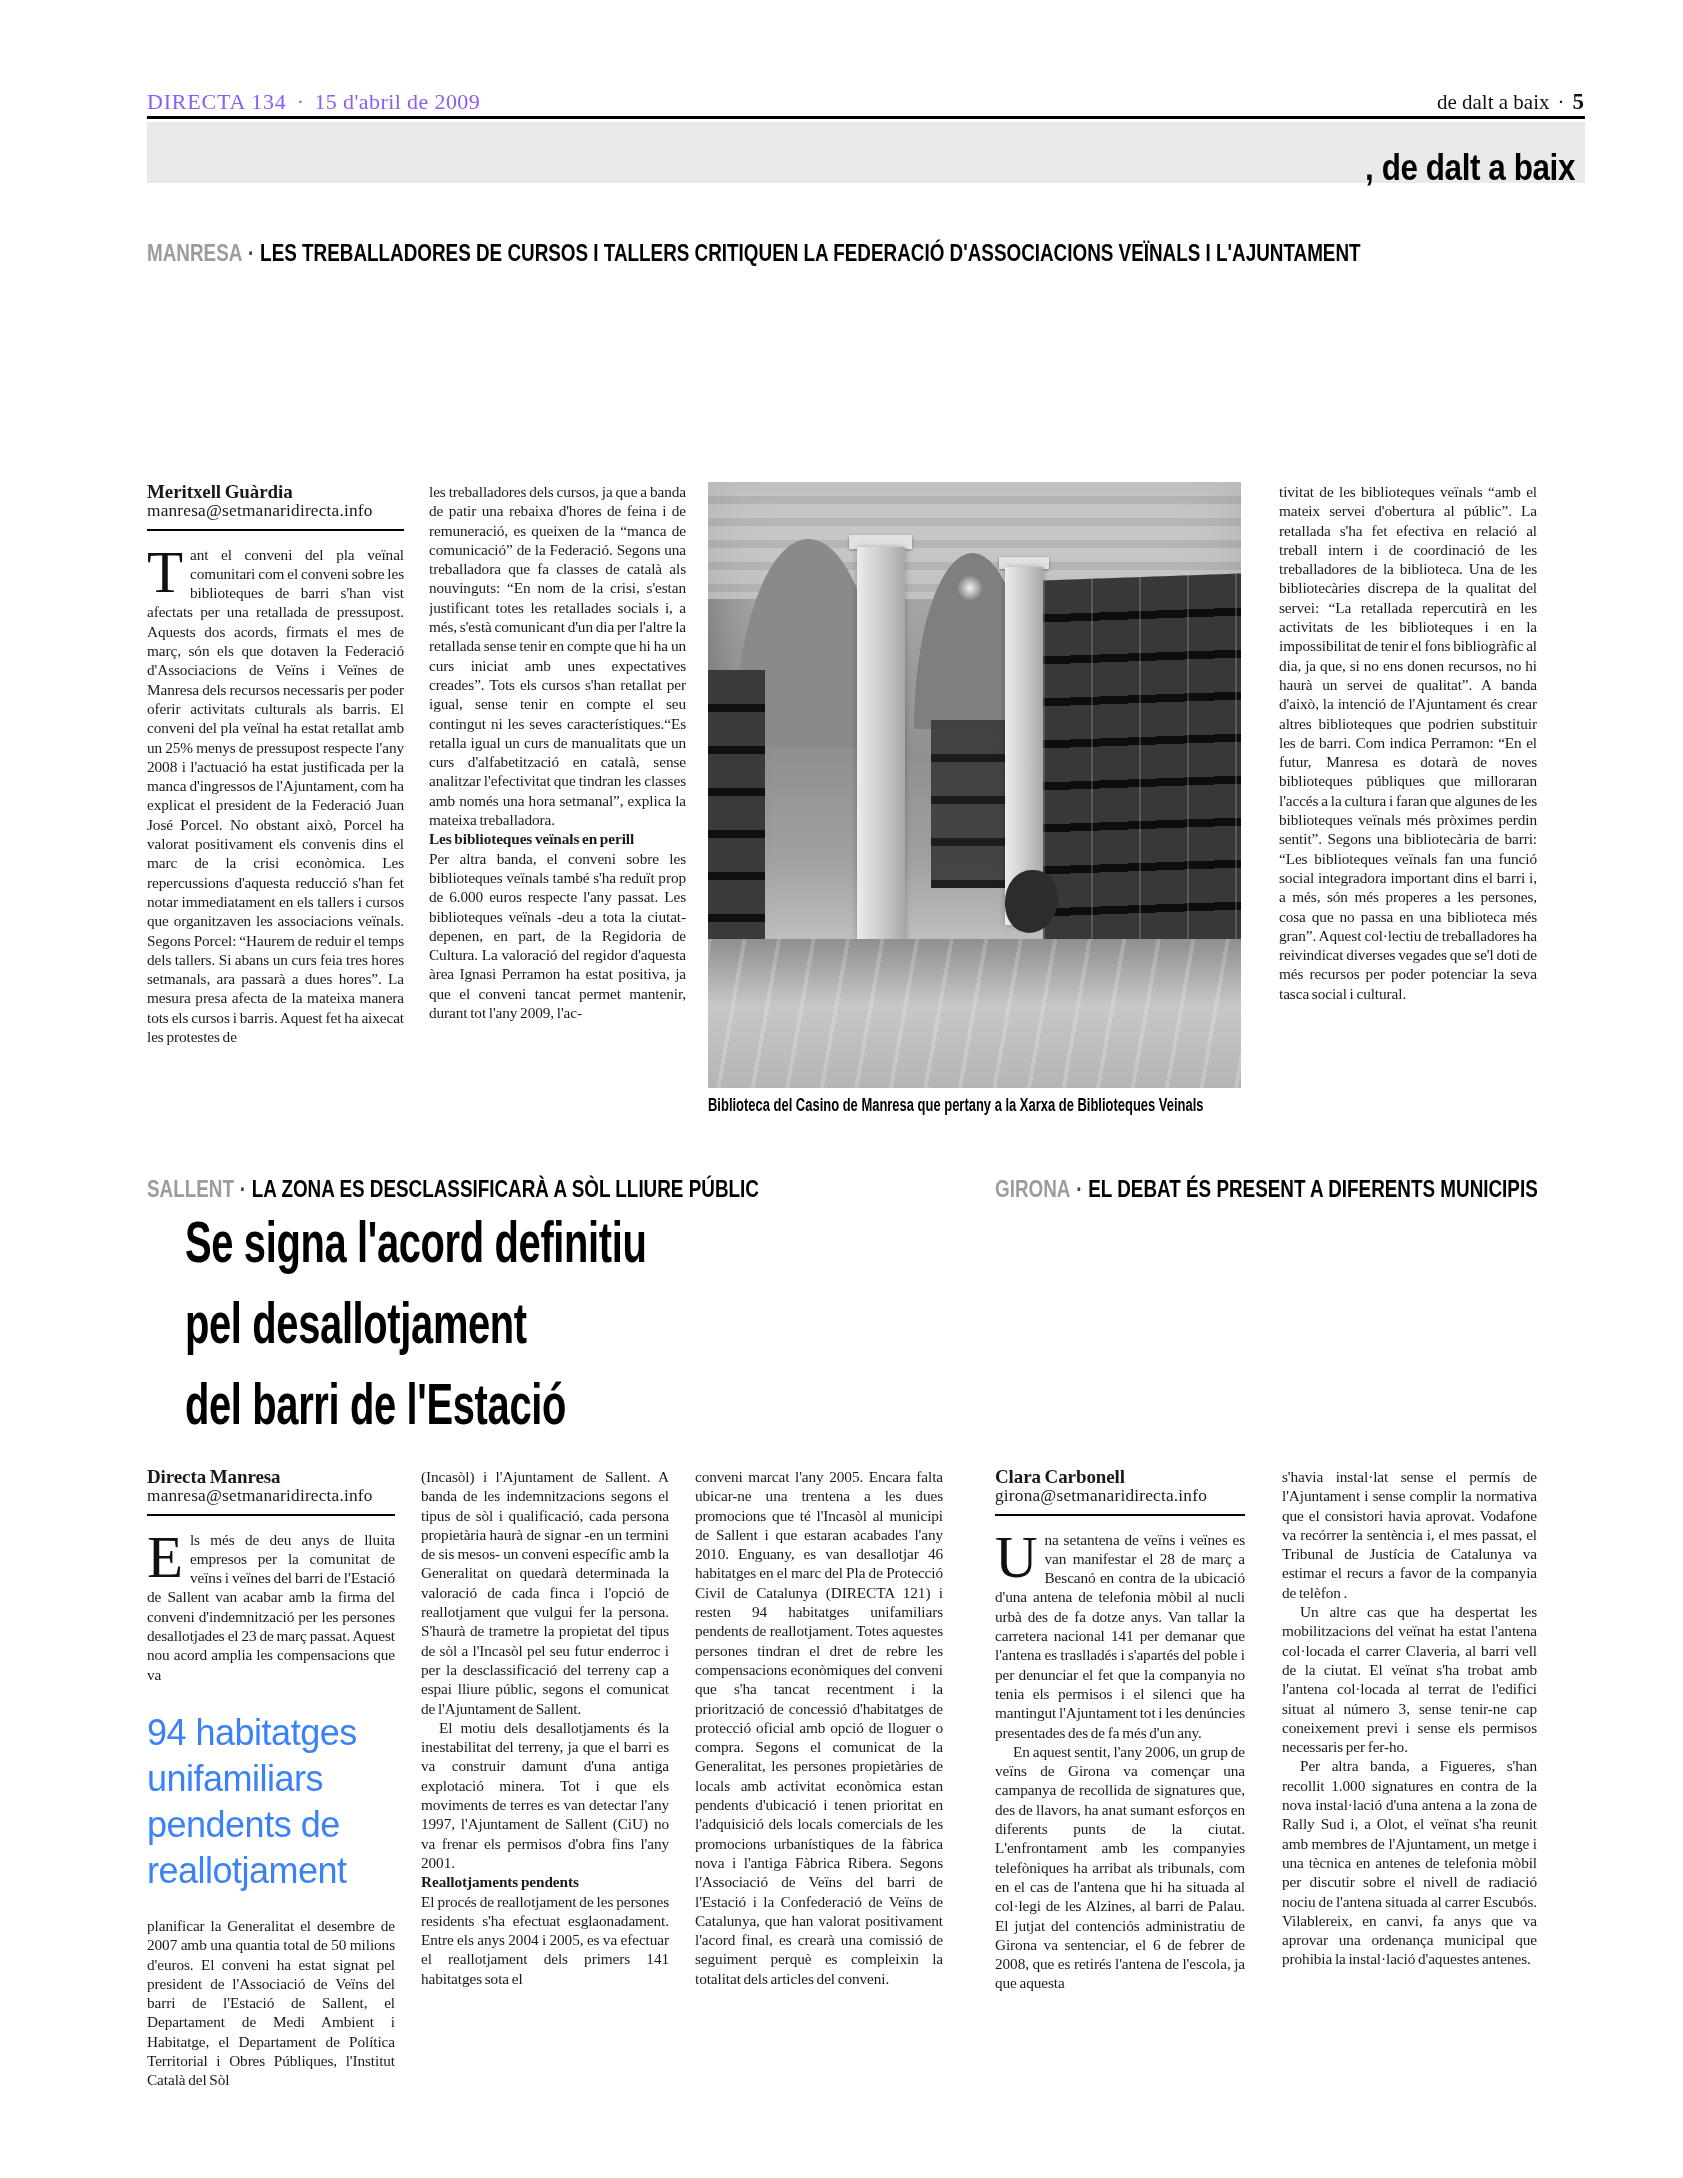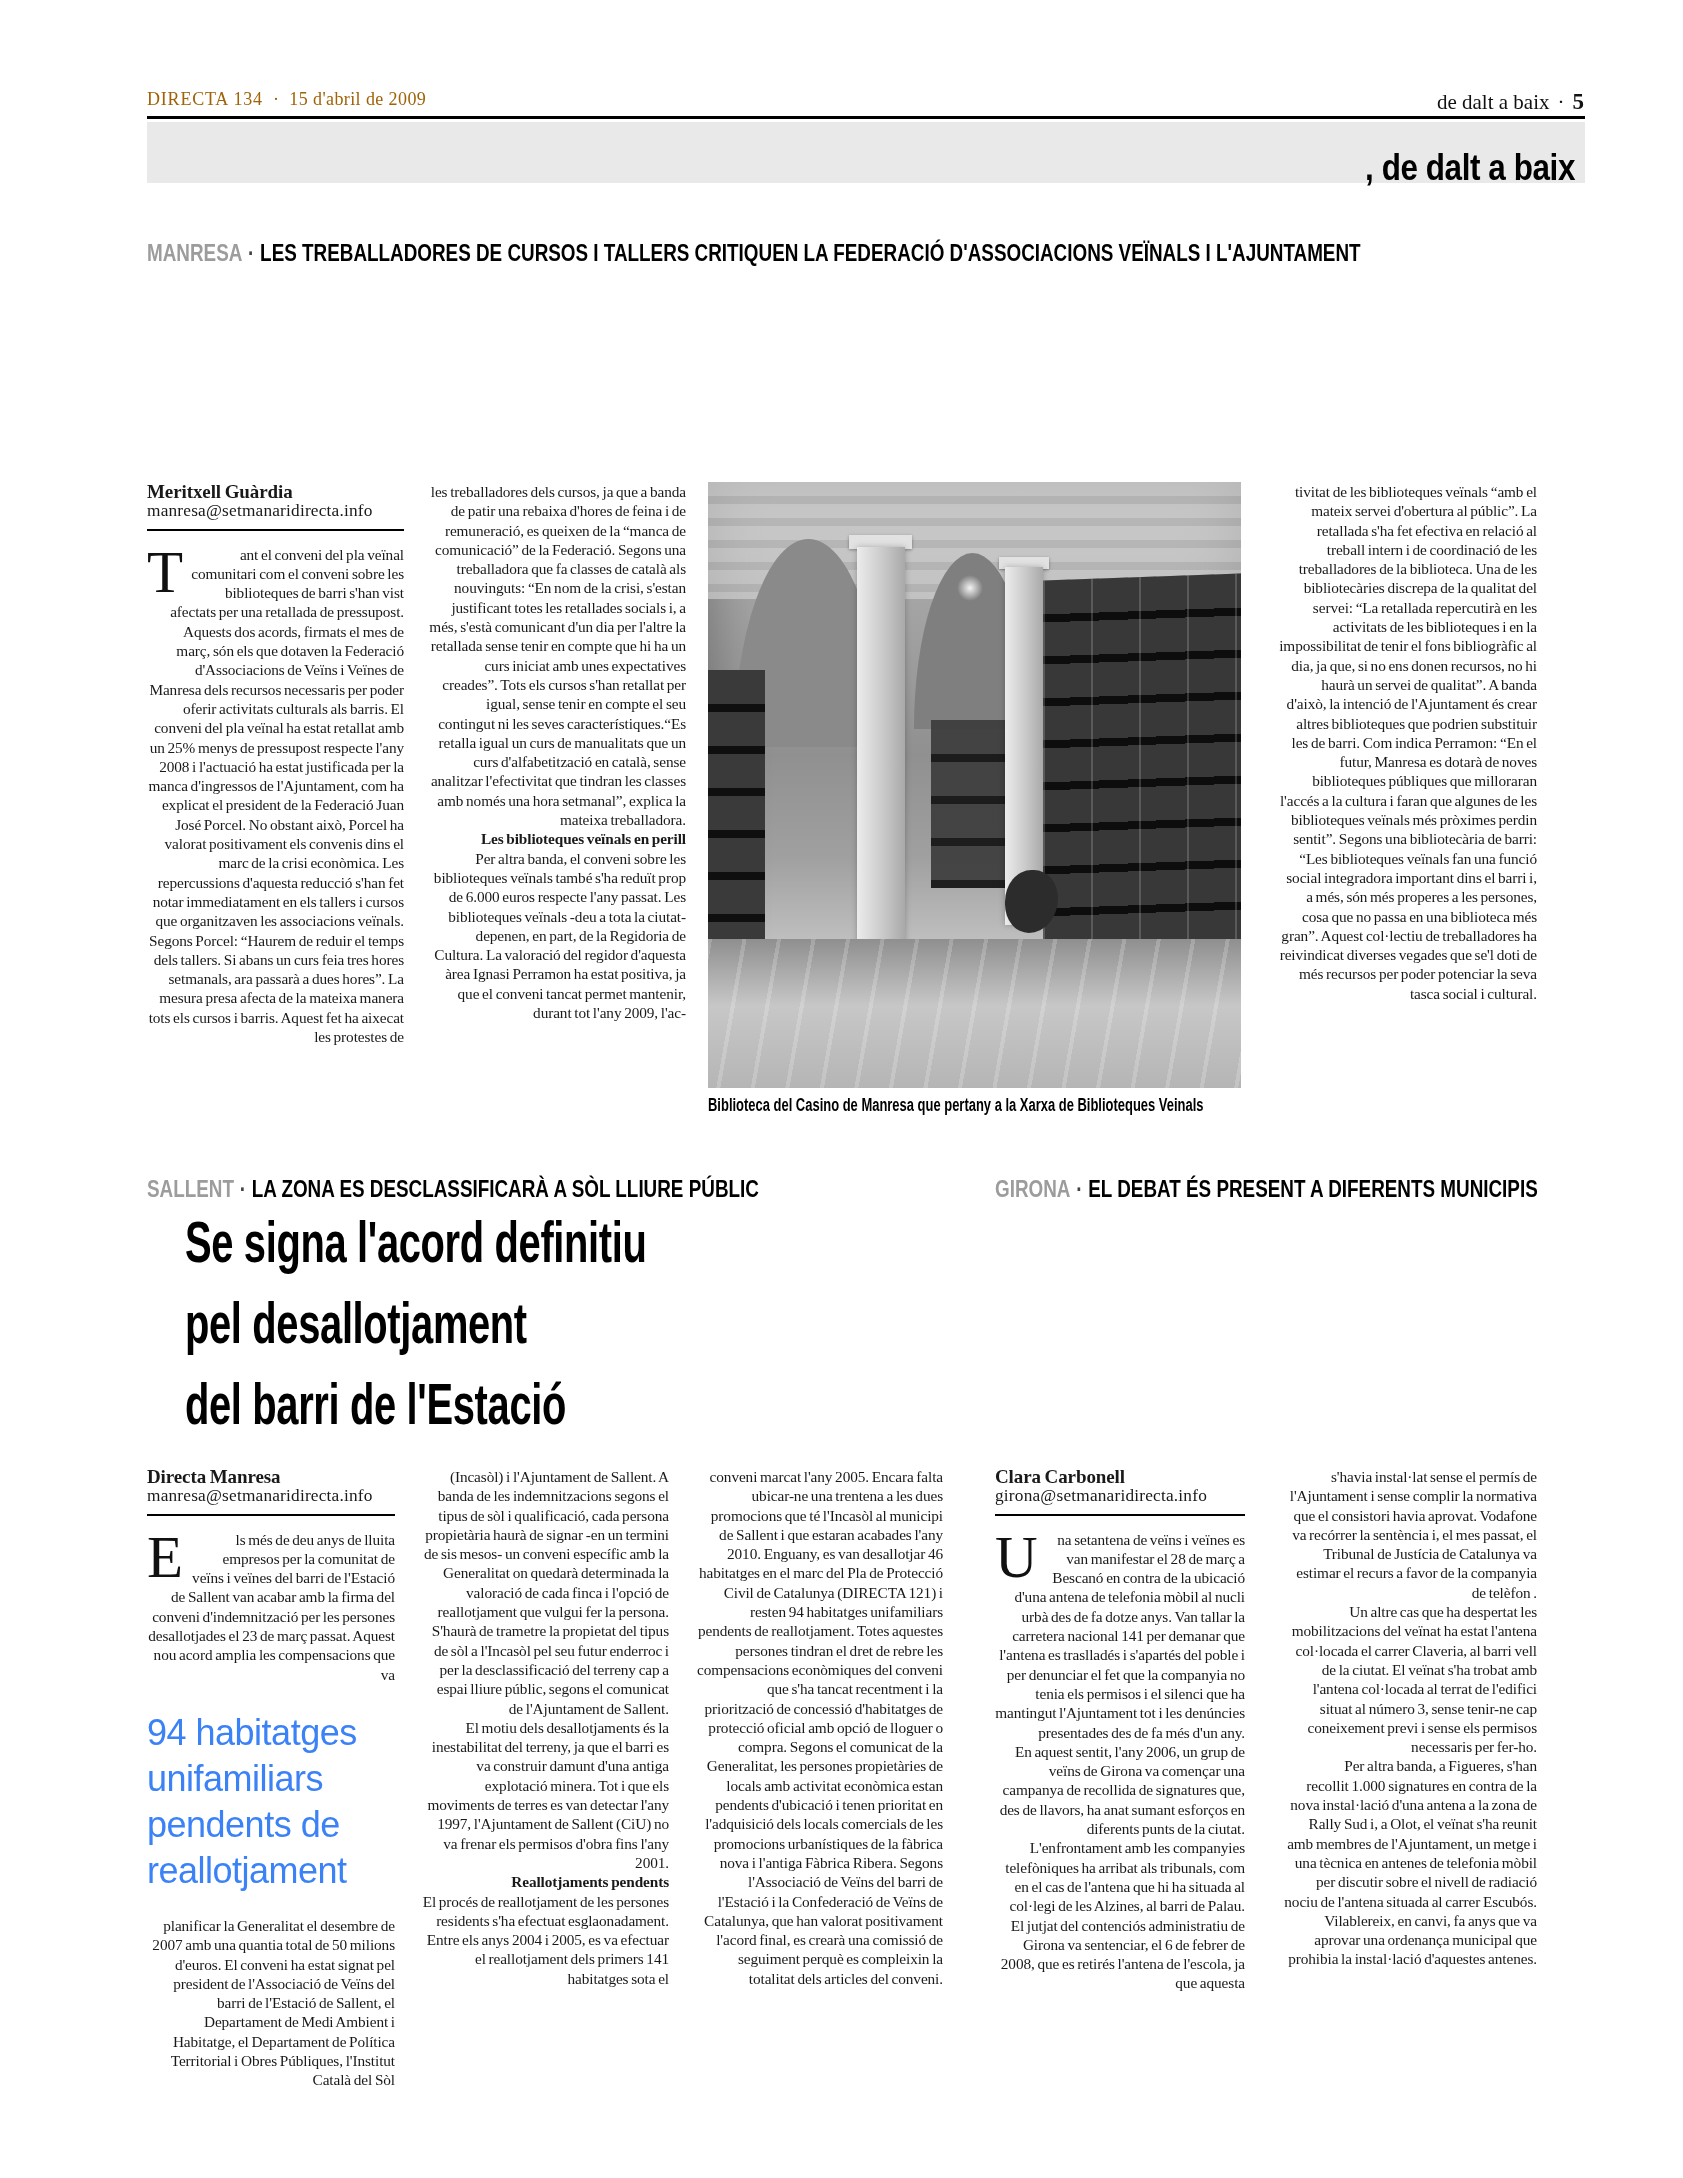--- a/index.html
+++ b/index.html
@@ -1,21 +1,21 @@
 <!DOCTYPE html>
 <html lang="ca"><head>
 <meta charset="utf-8">
 <style>
   html,body { margin:0; padding:0; background:#ffffff; }
   .page {
     position:relative; width:1683px; height:2178px; background:#fff;
     font-family:"Liberation Serif", serif; color:#1a1a1a; overflow:hidden;
   }
   
-  .masthead-left { position:absolute; left:147px; top:89px; font-size:18px; letter-spacing:0.4px; color:#a16207;text-align:center; }
+  .masthead-left { position:absolute; left:147px; top:89px; font-size:22px; letter-spacing:0.4px; color:#8b5cf6;text-align:center; }
   .masthead-left .issue { letter-spacing:0.8px; }
   .masthead-left .msep { margin:0 10px; }
   .masthead-right { position:absolute; right:99px; top:89px; font-size:21px; color:#111; }
   .masthead-right .msep { margin:0 8px; }
   .masthead-right .pgnum { font-weight:700; font-size:23px; }
   .header-rule { position:absolute; left:147px; top:116px; width:1438px; height:3px; background:#000; }
   .band { position:absolute; left:147px; top:122px; width:1438px; height:61px; background:#e9e9e9; }
   .band .banner {
     position:absolute; right:10px; bottom:-6px;
     font-family:"Liberation Sans", sans-serif; font-weight:700; font-size:37px; letter-spacing:-0.5px;
@@ -43,21 +43,21 @@
   .tcol { top:482px; height:669px; }
   .bcol { top:1467px; height:653px; }
   #col-a { left:147px; width:257px; }
   #col-b { left:429px; width:257px; }
   #col-d { left:1279px; width:258px; height:693px; }
   #s-col1 { left:147px; width:248px; }
   #s-col2 { left:421px; width:248px; }
   #s-col3 { left:695px; width:248px; }
   #g-col1 { left:995px; width:250px; }
   #g-col2 { left:1282px; width:255px; }
-  .tcol p, .bcol p { margin:0;text-align:right; }
+  .tcol p, .bcol p { margin:0; }
   p.indent { text-indent:18px; }
   .subhead { font-weight:700; margin-top:21px; text-align:left; }
   .byl-name { font-weight:700; font-size:19px; text-align:left; }
   .byl-email { font-size:17.3px; text-align:left; letter-spacing:0.2px; }
   .byl-rule { height:0; border-bottom:2.5px solid #000; margin:8px 0 14px; }
   .dropcap { float:left; font-size:59px; line-height:47px; padding:4px 7px 0 0; color:#111; }
   .pullquote {
     font-family:"Liberation Sans", sans-serif; font-weight:400; font-size:36px; line-height:46px;
     letter-spacing:-0.5px; color:#3b82f6; text-align:left; margin:26px 0 22px; word-spacing:0;
   }

